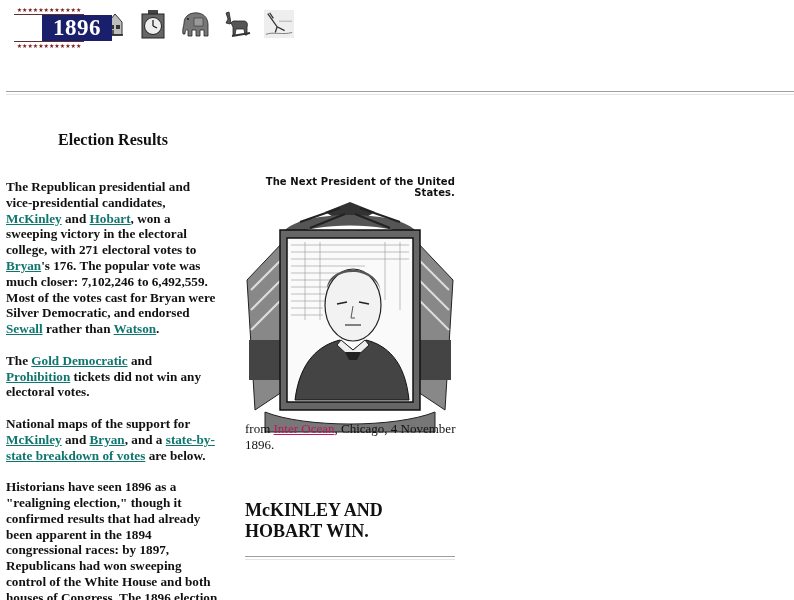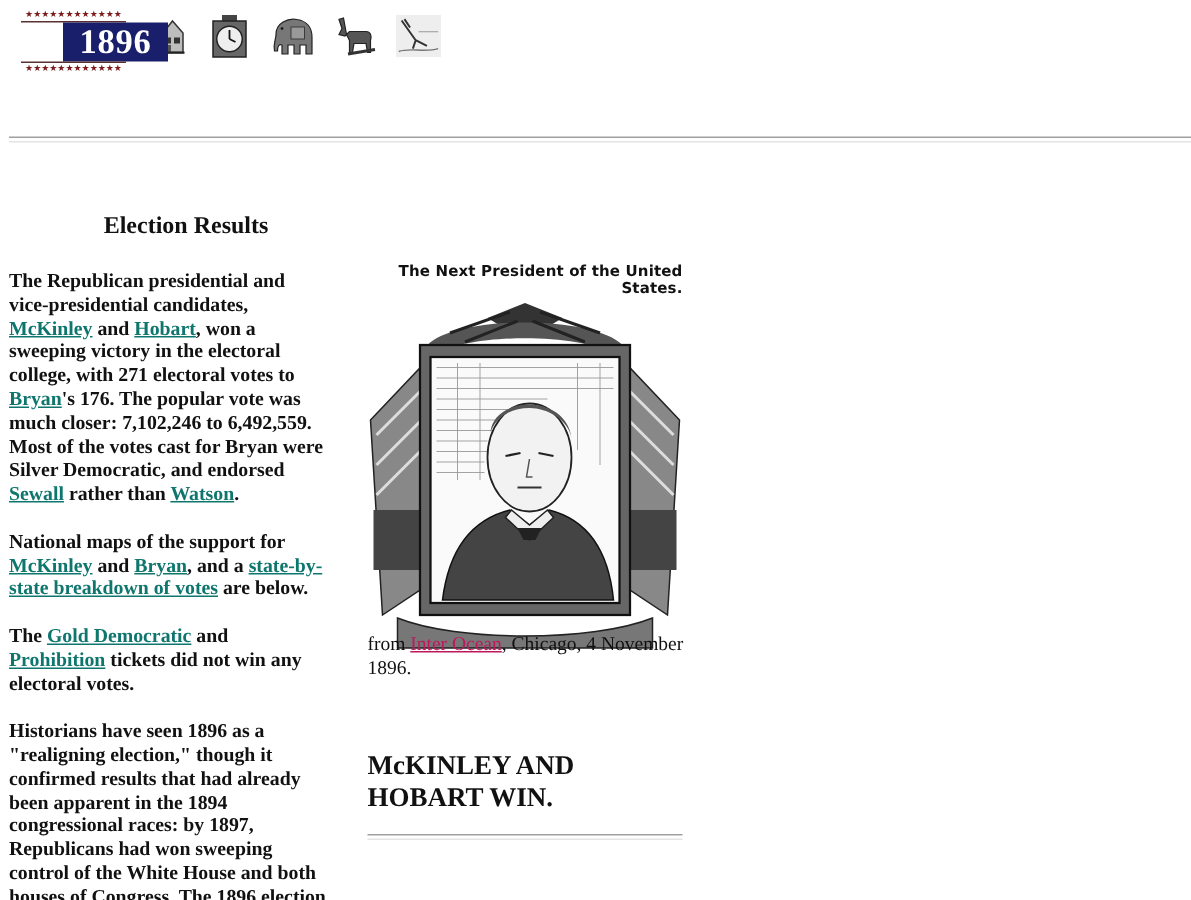--- a/index.html
+++ b/index.html
@@ -45,21 +45,21 @@
     hr.top-rule {
       position: absolute; top: 91px; left: 6px; width: 788px;
       margin: 0; border: 0; height: 2px;
       border-top: 1px solid #a0a0a0; border-bottom: 1px solid #e4e4e4;
     }
 
     
     .section-title {
       position: absolute; top: 130px; left: 6px; width: 212px;
       text-align: center; font-weight: bold; font-size: 16px;
-      margin: 12px;
+      margin: 1px;
     }
     .left-col {
       position: absolute; top: 179px; left: 6px; width: 212px;
       font-weight: bold; font-size: 13.2px; line-height: 15.8px;
     }
     .left-col p { margin: 0 0 15.8px 0; }
     a.lnk { color: #0f766e; text-decoration: underline; }
 
     
     .figure {
@@ -147,24 +147,24 @@
 
   <hr class="top-rule">
 
   <h3 class="section-title">Election Results</h3>
 
   <div class="left-col">
     <p>
       <span>The Republican presidential and vice-presidential candidates, </span><a class="lnk" href="#">McKinley</a><span> and </span><a class="lnk" href="#">Hobart</a><span>, won a sweeping victory in the electoral college, with 271 electoral votes to </span><a class="lnk" href="#">Bryan</a><span>'s 176. The popular vote was much closer: 7,102,246 to 6,492,559. Most of the votes cast for Bryan were Silver Democratic, and endorsed </span><a class="lnk" href="#">Sewall</a><span> rather than </span><a class="lnk" href="#">Watson</a><span>.</span>
     </p>
     <p>
-      <span>National maps of the support for </span><a class="lnk" href="#">McKinley</a><span> and </span><a class="lnk" href="#">Bryan</a><span>, and a </span><a class="lnk" href="#">state-by-state breakdown of votes</a><span> are below.</span>
+      <span>The </span><a class="lnk" href="#">Gold Democratic</a><span> and </span><a class="lnk" href="#">Prohibition</a><span> tickets did not win any electoral votes.</span>
     </p>
     <p>
-      <span>The </span><a class="lnk" href="#">Gold Democratic</a><span> and </span><a class="lnk" href="#">Prohibition</a><span> tickets did not win any electoral votes.</span>
+      <span>National maps of the support for </span><a class="lnk" href="#">McKinley</a><span> and </span><a class="lnk" href="#">Bryan</a><span>, and a </span><a class="lnk" href="#">state-by-state breakdown of votes</a><span> are below.</span>
     </p>
     <p>Historians have seen 1896 as a "realigning election," though it confirmed results that had already been apparent in the 1894 congressional races: by 1897, Republicans had won sweeping control of the White House and both houses of Congress. The 1896 election showed a sharp differentiation between voters in the economic "metropole"--the</p>
   </div>
 
   <div class="figure">
     <div class="fig-caption-top">The Next President of the United States.</div>
     <svg class="engraving" viewBox="0 0 210 235">
 
       <path d="M80 12 L105 2 L130 12 L120 18 L90 18 Z" fill="#333"></path>
       <path d="M40 30 C60 10 150 10 170 30 L165 36 C140 22 70 22 45 36 Z" fill="#555"></path>

